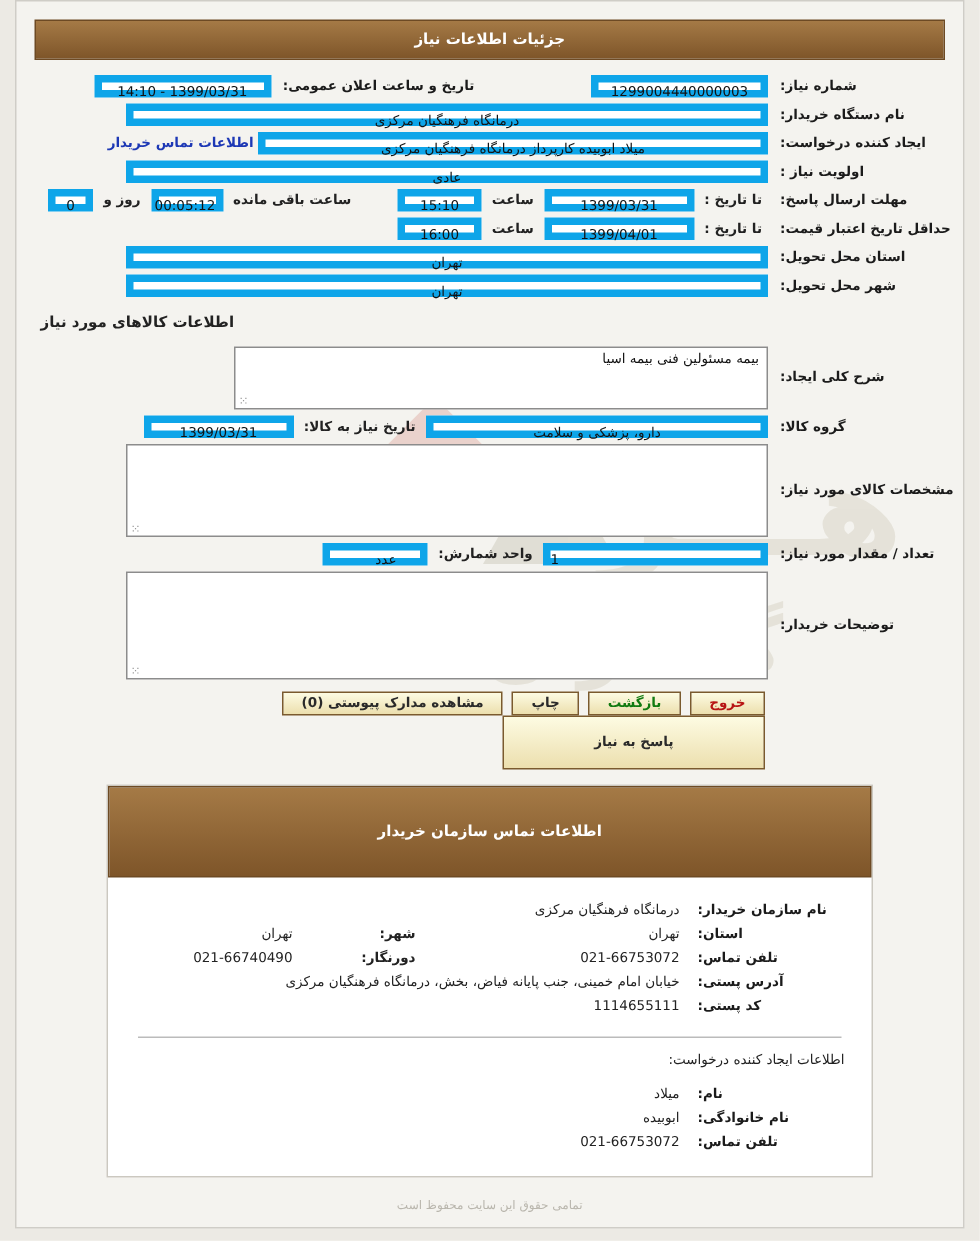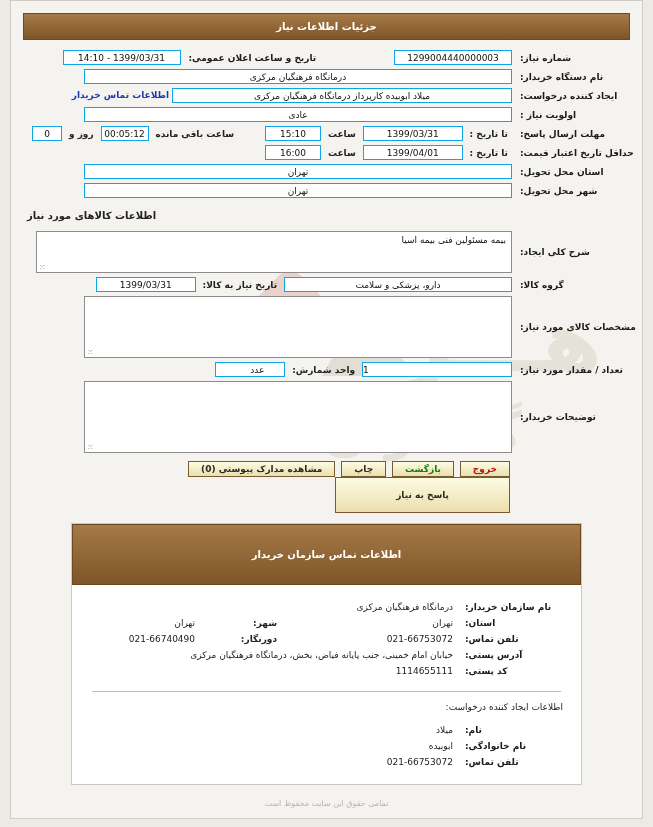--- a/index.html
+++ b/index.html
@@ -99,21 +99,21 @@
     color:#1b1b1b;
     width:118px;
     white-space:nowrap;
     padding-left:6px;
   }
   td.lbl.wide{width:150px;}
 
   .fld{
     display:inline-block;
     background:#fff;
-    border:1px solid #0ea5e9;
+    border:5px solid #0ea5e9;
     height:15px;
     line-height:15px;
     font-size:9px;
     text-align:center;
     color:#111;
     box-sizing:border-box;
     vertical-align:middle;
   }
   .fld.left{text-align:left;padding-right:4px;}
   .w-long{width:428px;}
@@ -148,21 +148,21 @@
     font-size:9px;
     padding:3px 5px;
     color:#111;
     position:relative;
     overflow:hidden;
   }
   .ta .resize{
     position:absolute;bottom:1px;left:2px;
     color:#999;font-size:8px;line-height:6px;
   }
-  .ta-1{width:476px;height:42px;}
+  .ta-1{width:356px;height:42px;}
   .ta-2{width:428px;height:62px;}
   .ta-3{width:428px;height:72px;}
 
   .btnrow{
     margin:6px 12px 0 12px;
     text-align:right;
     padding-right:120px;
   }
   .btn{
     display:inline-block;

